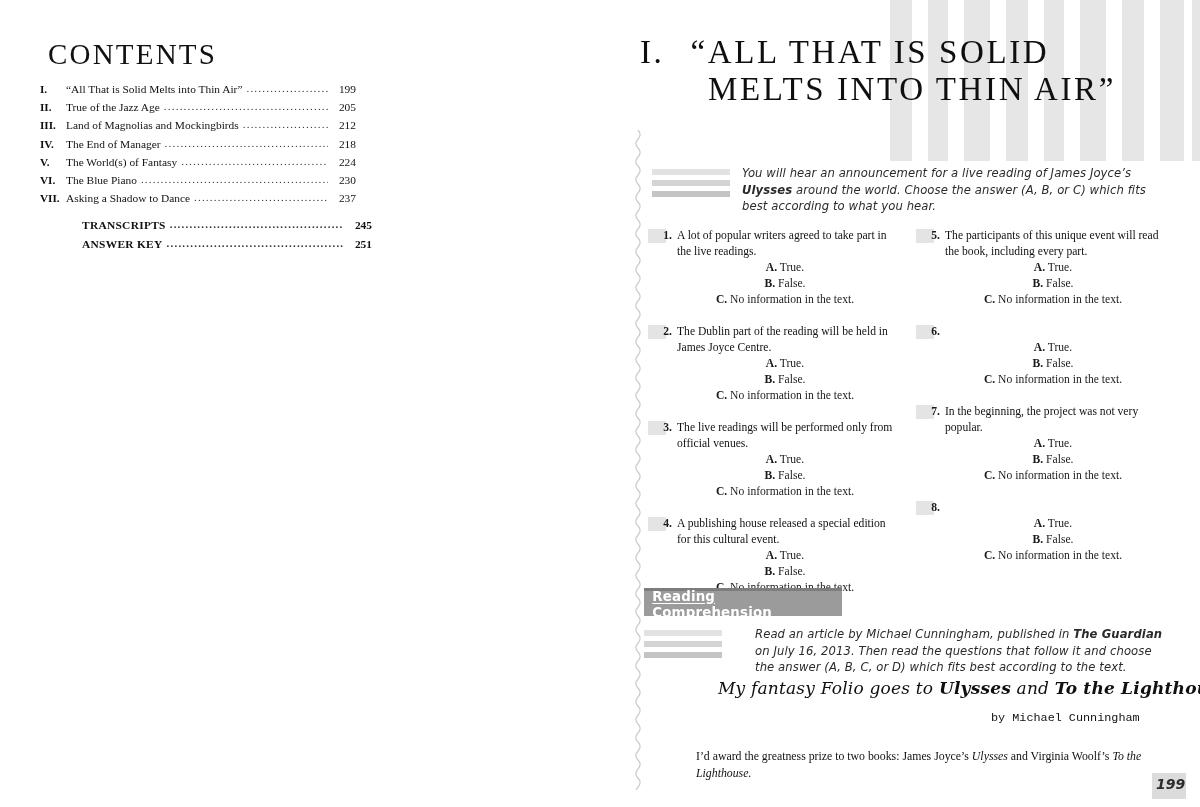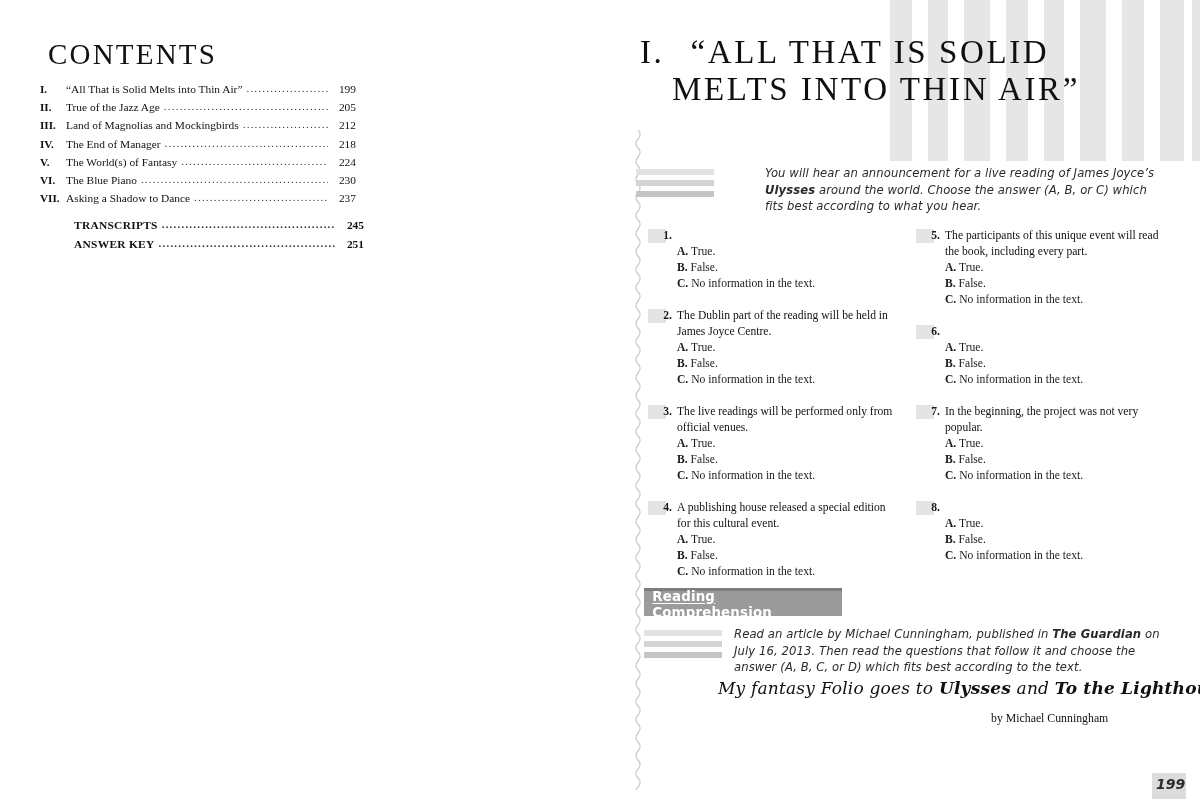--- a/index.html
+++ b/index.html
@@ -44,39 +44,39 @@
     font-size:11.2px;
   }
   .toc-label{ flex:0 0 auto; padding-right:4px; }
   .toc-dots{
     flex:1 1 auto; overflow:hidden; white-space:nowrap;
     font-size:11px; color:#333; letter-spacing:1.2px;
     transform:translateY(-1px);
   }
   .toc-page{ flex:0 0 auto; width:28px; text-align:right; }
 
-  .toc-block2{ position:absolute;left:48px;top:216px;width:316px; }
+  .toc-block2{ position:absolute;left:56px;top:216px;width:316px; }
   .toc-block2 .toc-row{ font-weight:bold; line-height:19px; }
   .toc-block2 .toc-label{ letter-spacing:.3px; }
 
   
   .right-page{position:absolute;left:600px;top:0;width:600px;height:807px;}
 
   .unit-title{
     position:absolute; left:40px; top:34px; width:560px;
     font-family:"Liberation Serif", serif;
     font-weight:400; color:#0f0f0f;
   }
   .unit-line1{
     font-size:33px; letter-spacing:2.6px; line-height:36px; white-space:nowrap;
   }
   .unit-line1 .rn{ margin-right:26px; }
   .unit-line2{
     font-size:33px; letter-spacing:2.6px; line-height:38px;
-    margin-left:32px; white-space:nowrap;
+    margin-left:68px; white-space:nowrap;
   }
 
   
   .wavy{
     position:absolute; left:31px; top:130px; width:14px; height:660px;
   }
 
   
   .section-head{ position:absolute; }
   .section-head .topline{
@@ -118,34 +118,34 @@
   .q{ margin-bottom:16px; position:relative; }
   .qline{ display:flex; }
   .qnum{
     flex:0 0 24px; text-align:right; padding-right:5px;
     font-weight:bold; font-size:11.6px; line-height:16px;
     background:linear-gradient(#e4e4e4,#e4e4e4) left 0px top 1px/18px 14px no-repeat;
   }
   .qtext{
     font-size:11.6px; line-height:16px; color:#111;
   }
-  .opt{ margin-left:29px; font-size:11.6px; line-height:16px; }
+  .opt{ margin-left:29px; font-size:11.6px; line-height:16px;text-align:center; }
   .opt b{ font-weight:bold; }
 
   
   .article-title{
     position:absolute;
     font-family:"DejaVu Serif", serif;
     font-style:italic; font-size:17px; color:#101010;
     letter-spacing:.2px; white-space:nowrap;
   }
   .article-title b{ font-weight:bold; font-style:italic; }
   .byline{
     position:absolute; font-size:11.8px; color:#111;
-    font-family:Liberation Serif, serif;
+    font-family:Liberation Mono, monospace;
   }
   .article-body{
     position:absolute; font-size:11.8px; line-height:16.5px;
     width:465px; color:#111;
   }
   .article-body i{ font-style:italic; }
 
   
   .pagenum{
     position:absolute; left:1152px; top:773px;
@@ -245,33 +245,34 @@
         <span class="rn">I.</span><span>“ALL THAT IS SOLID</span>
       </div>
       <div class="unit-line2">MELTS INTO THIN AIR”</div>
     </div>
 
     <svg class="wavy" viewBox="0 0 14 660" preserveAspectRatio="none">
       <path id="wavypath" d="M 7 0 Q 11.2 4.5 7 9 Q 2.8 13.5 7 18 Q 11.2 22.5 7 27 Q 2.8 31.5 7 36 Q 11.2 40.5 7 45 Q 2.8 49.5 7 54 Q 11.2 58.5 7 63 Q 2.8 67.5 7 72 Q 11.2 76.5 7 81 Q 2.8 85.5 7 90 Q 11.2 94.5 7 99 Q 2.8 103.5 7 108 Q 11.2 112.5 7 117 Q 2.8 121.5 7 126 Q 11.2 130.5 7 135 Q 2.8 139.5 7 144 Q 11.2 148.5 7 153 Q 2.8 157.5 7 162 Q 11.2 166.5 7 171 Q 2.8 175.5 7 180 Q 11.2 184.5 7 189 Q 2.8 193.5 7 198 Q 11.2 202.5 7 207 Q 2.8 211.5 7 216 Q 11.2 220.5 7 225 Q 2.8 229.5 7 234 Q 11.2 238.5 7 243 Q 2.8 247.5 7 252 Q 11.2 256.5 7 261 Q 2.8 265.5 7 270 Q 11.2 274.5 7 279 Q 2.8 283.5 7 288 Q 11.2 292.5 7 297 Q 2.8 301.5 7 306 Q 11.2 310.5 7 315 Q 2.8 319.5 7 324 Q 11.2 328.5 7 333 Q 2.8 337.5 7 342 Q 11.2 346.5 7 351 Q 2.8 355.5 7 360 Q 11.2 364.5 7 369 Q 2.8 373.5 7 378 Q 11.2 382.5 7 387 Q 2.8 391.5 7 396 Q 11.2 400.5 7 405 Q 2.8 409.5 7 414 Q 11.2 418.5 7 423 Q 2.8 427.5 7 432 Q 11.2 436.5 7 441 Q 2.8 445.5 7 450 Q 11.2 454.5 7 459 Q 2.8 463.5 7 468 Q 11.2 472.5 7 477 Q 2.8 481.5 7 486 Q 11.2 490.5 7 495 Q 2.8 499.5 7 504 Q 11.2 508.5 7 513 Q 2.8 517.5 7 522 Q 11.2 526.5 7 531 Q 2.8 535.5 7 540 Q 11.2 544.5 7 549 Q 2.8 553.5 7 558 Q 11.2 562.5 7 567 Q 2.8 571.5 7 576 Q 11.2 580.5 7 585 Q 2.8 589.5 7 594 Q 11.2 598.5 7 603 Q 2.8 607.5 7 612 Q 11.2 616.5 7 621 Q 2.8 625.5 7 630 Q 11.2 634.5 7 639 Q 2.8 643.5 7 648 Q 11.2 652.5 7 657 Q 2.8 661.5 7 666" fill="none" stroke="#c9c9c9" stroke-width="1.2"></path>
     </svg>
 
 
-    <div class="instr" style="left:36px;top:165px;width:520px;gap:39px;">
+    <div class="instr" style="left:52px;top:165px;width:520px;">
       <div class="lines">
         <b></b>
           <b></b>
           <b></b>
       </div>
       <div class="txt">You will hear an announcement for a live reading of James Joyce’s <b>Ulysses</b> around the world. Choose the answer (A, B, or C) which fits best according to what you hear.</div>
     </div>
 
     <div class="qcol" style="left:48px;top:228px;">
         <div class="q">
           <div class="qline">
             <div class="qnum">1.</div>
+            <div class="qtext">A lot of popular writers agreed to take part in the live readings.</div>
           </div>
           <div class="opt"><b>A.</b><span> True.</span></div>
           <div class="opt"><b>B.</b><span> False.</span></div>
           <div class="opt"><b>C.</b><span> No information in the text.</span></div>
         </div>
         <div class="q">
           <div class="qline">
             <div class="qnum">2.</div>
             <div class="qtext">The Dublin part of the reading will be held in James Joyce Centre.</div>
           </div>
@@ -335,32 +336,33 @@
         </div>
       </div>
 
     <div class="section-head" style="left:44px;top:588px;width:198px;">
       <div class="topline"></div>
       <div class="bar">
         <span>Reading Comprehension</span>
       </div>
     </div>
 
-    <div class="instr" style="left:44px;top:626px;width:520px;">
+    <div class="instr" style="left:44px;top:626px;width:520px;gap:21px;">
       <div class="lines">
         <b></b>
           <b></b>
           <b></b>
       </div>
       <div class="txt">Read an article by Michael Cunningham, published in <b>The Guardian</b> on July 16, 2013. Then read the questions that follow it and choose the answer (A, B, C, or D) which fits best according to the text.</div>
     </div>
 
     <div class="article-title" style="left:118px;top:678px;">My fantasy Folio goes to <b>Ulysses</b> and <b>To the Lighthouse</b></div>
 
     <div class="byline" style="left:391px;top:711px;">by Michael Cunningham</div>
 
+    <div class="article-body" style="left:96px;top:748px;">I’d award the greatness prize to two books: James Joyce’s <i>Ulysses</i> and Virginia Woolf’s <i>To the Lighthouse.</i></div>
   </div>
 
   <div class="pagenum">
     <span>199</span>
   </div>
 
 </div>
 
 </body></html>

